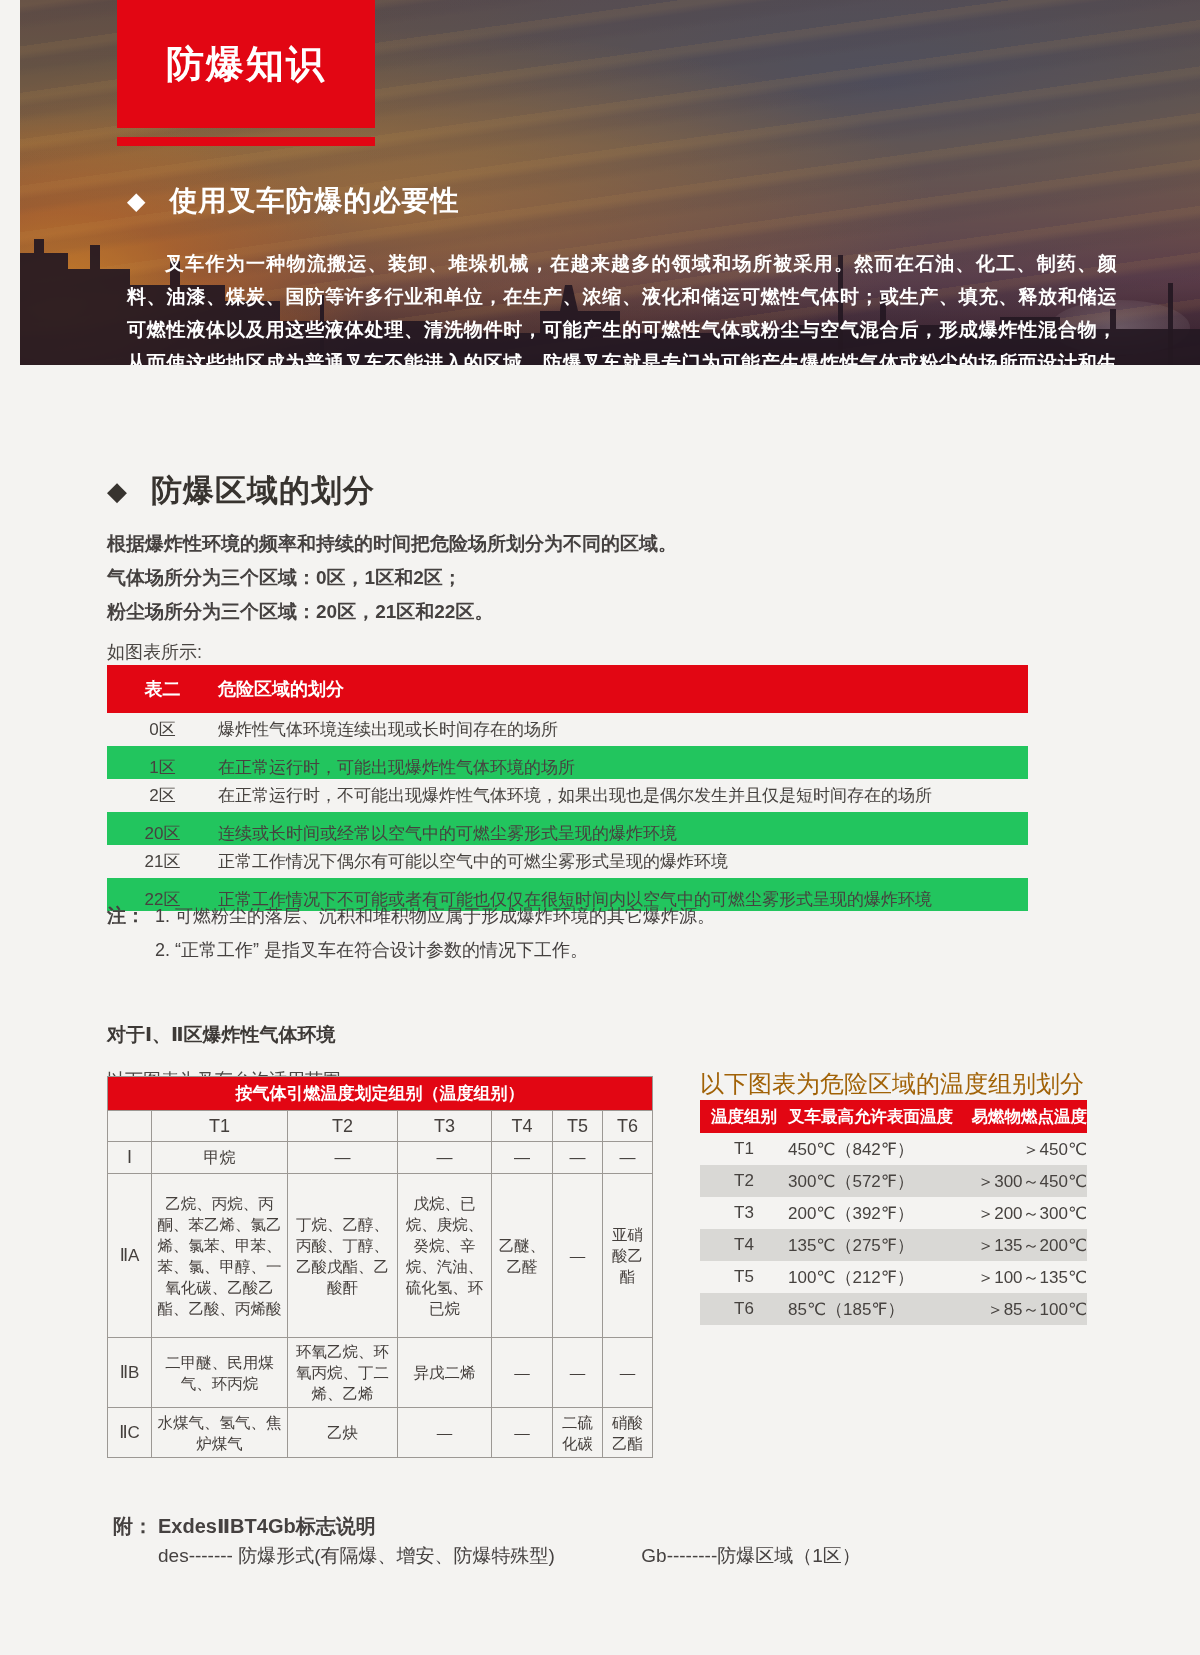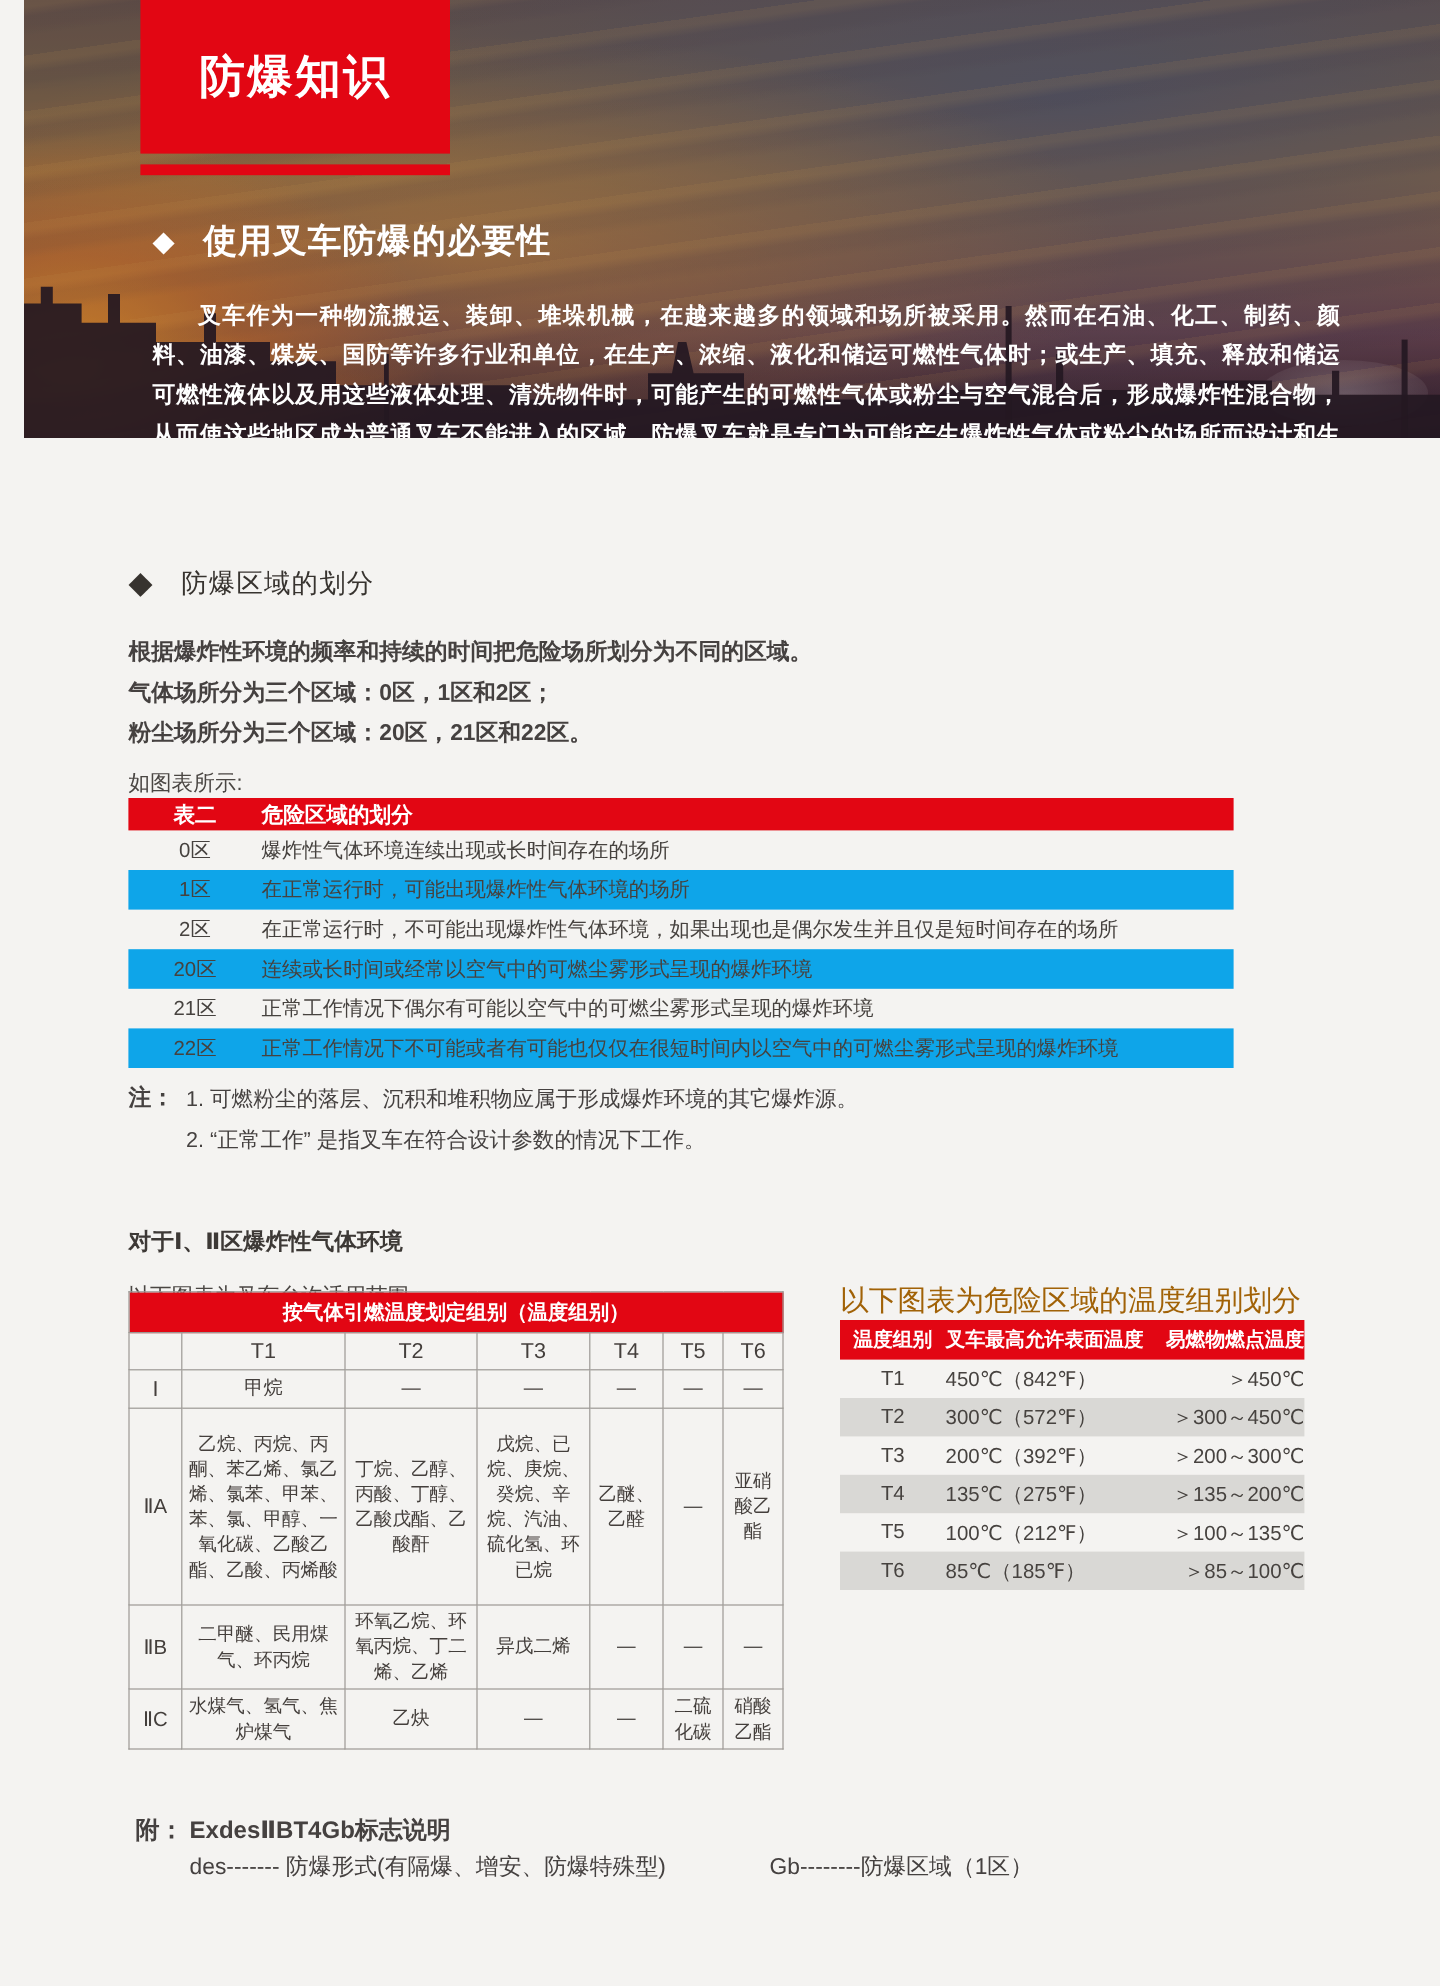--- a/index.html
+++ b/index.html
@@ -29,32 +29,32 @@
 
   .hero-title-row { position:absolute; left:107px; top:182px; display:flex; align-items:center; color:#ffffff; }
   .hero-title-row .diamond { font-size:24px; margin-right:24px; }
   .hero-title-row .title { font-size:28px; font-weight:bold; letter-spacing:1px; }
   .hero-para { position:absolute; left:107px; top:247px; width:990px; color:#ffffff;
     font-size:19px; font-weight:bold; line-height:33px; text-align:justify; text-indent:2em; letter-spacing:0.5px; }
 
   
   .sec2-title-row { position:absolute; left:107px; top:470px; display:flex; align-items:center; color:#37332f; }
   .sec2-title-row .diamond { font-size:26px; margin-right:24px; }
-  .sec2-title-row .title { font-size:22px; font-weight:normal; letter-spacing:1px;text-align:right; }
+  .sec2-title-row .title { font-size:31px; font-weight:bold; letter-spacing:1px;text-align:right; }
 
   .intro { position:absolute; left:107px; top:527px; color:#454140; font-size:19px; font-weight:bold; line-height:34px; }
 
   .chart-caption { position:absolute; left:107px; top:640px; color:#4a4643; font-size:18px; }
 
   .t2 { position:absolute; left:107px; top:665px; width:921px; }
-  .t2-header { display:flex; align-items:center; height:27px; background:#e20613; color:#ffffff; font-size:18px; font-weight:bold; }
+  .t2-header { display:flex; align-items:center; height:48px; background:#e20613; color:#ffffff; font-size:18px; font-weight:bold; }
   .t2-header .c1 { width:111px; text-align:center; }
   .t2-row { display:flex; align-items:center; height:33px; color:#46423f; font-size:17px; }
   .t2-row .c1 { width:111px; text-align:center; }
-  .t2-row.stripe { background:#0ea5e9; }
+  .t2-row.stripe { background:#22c55e;align-items:flex-end; }
 
   .notes { position:absolute; left:107px; top:899px; display:flex; color:#454140; }
   .notes-label { font-size:19px; font-weight:bold; line-height:34px; margin-right:10px; }
   .notes-body { font-size:18px; line-height:34px; }
 
   .gas-heading { position:absolute; left:107px; top:1022px; color:#3d3936; font-size:19px; font-weight:bold; }
 
   .cap-left  { position:absolute; left:107px; top:1068px; color:#4a4643; font-size:18px; }
   .cap-right { position:absolute; left:700px; top:1068px; color:#a16207; font-size:24px; }
 

